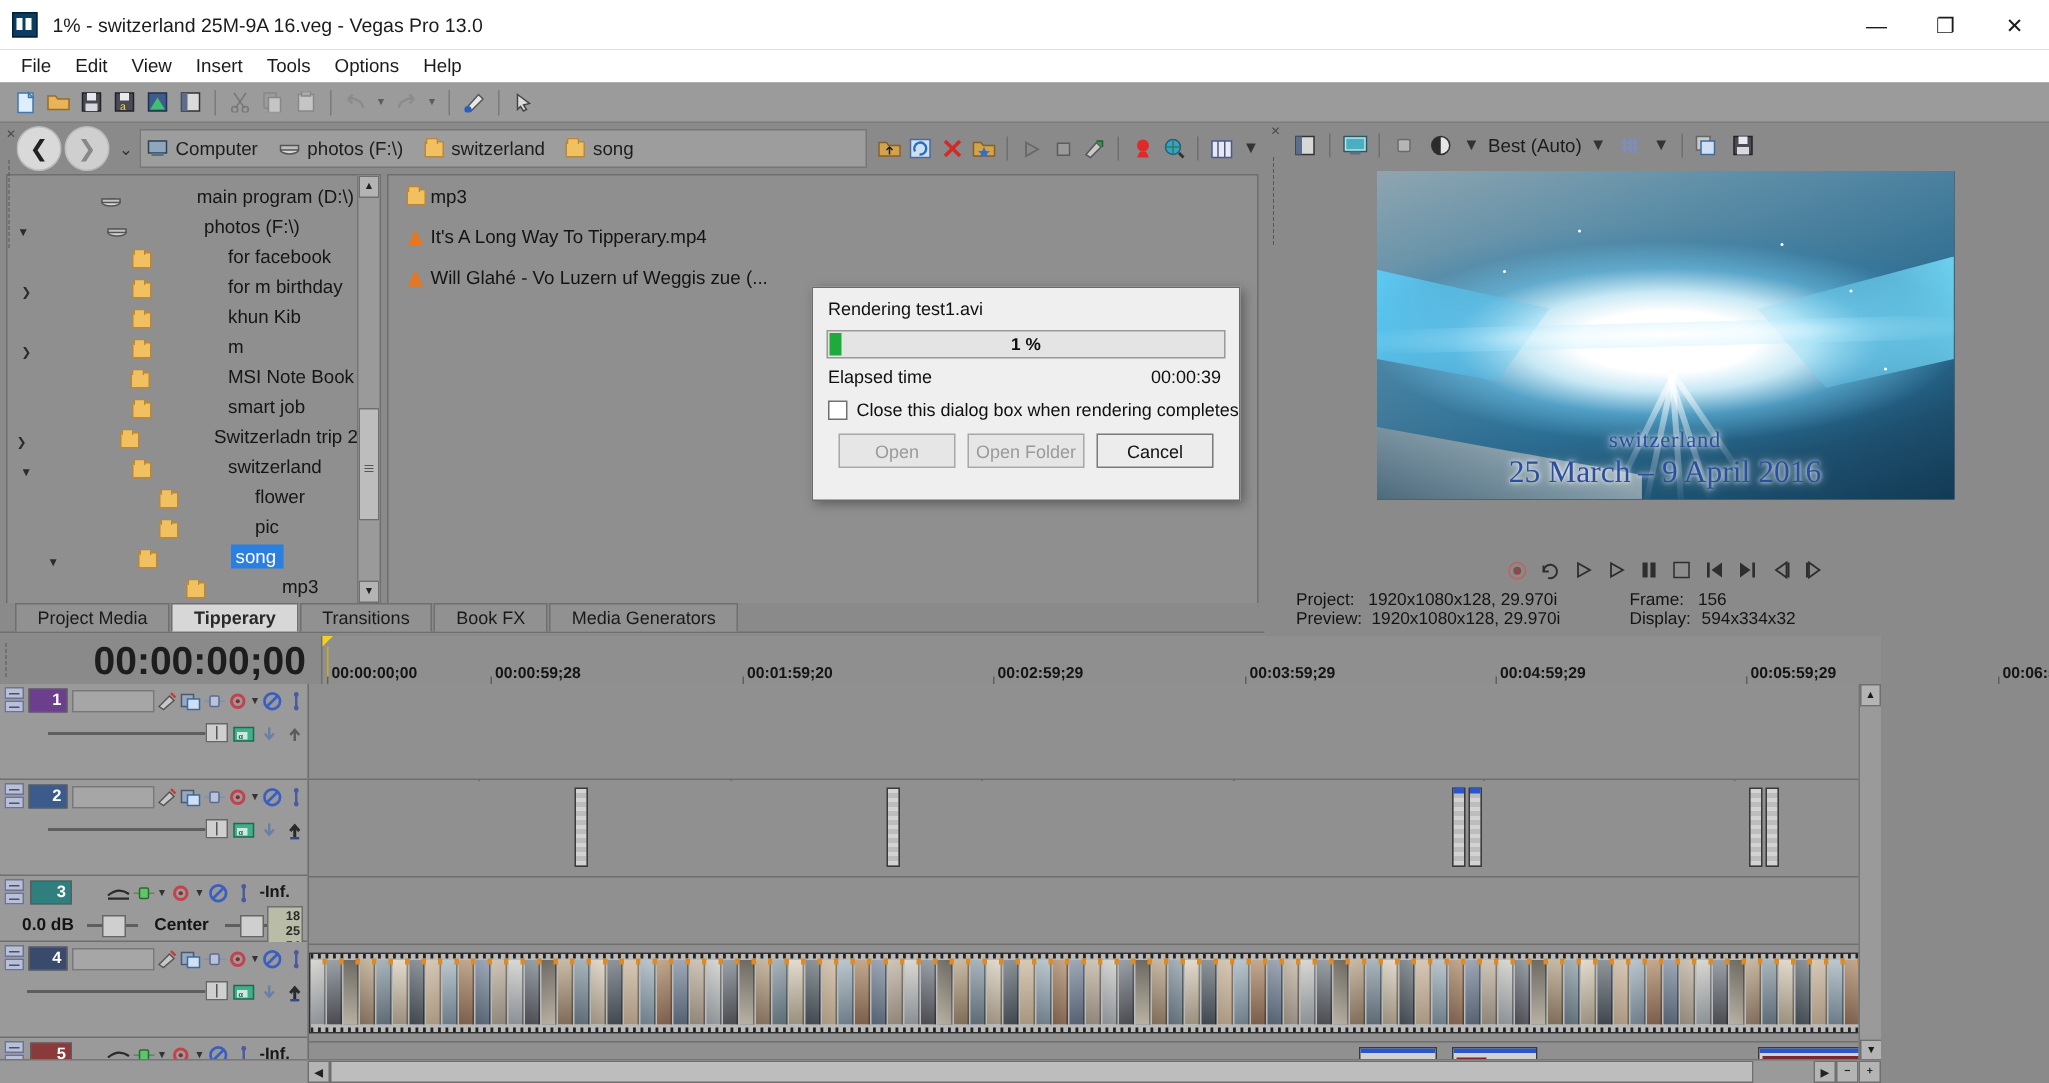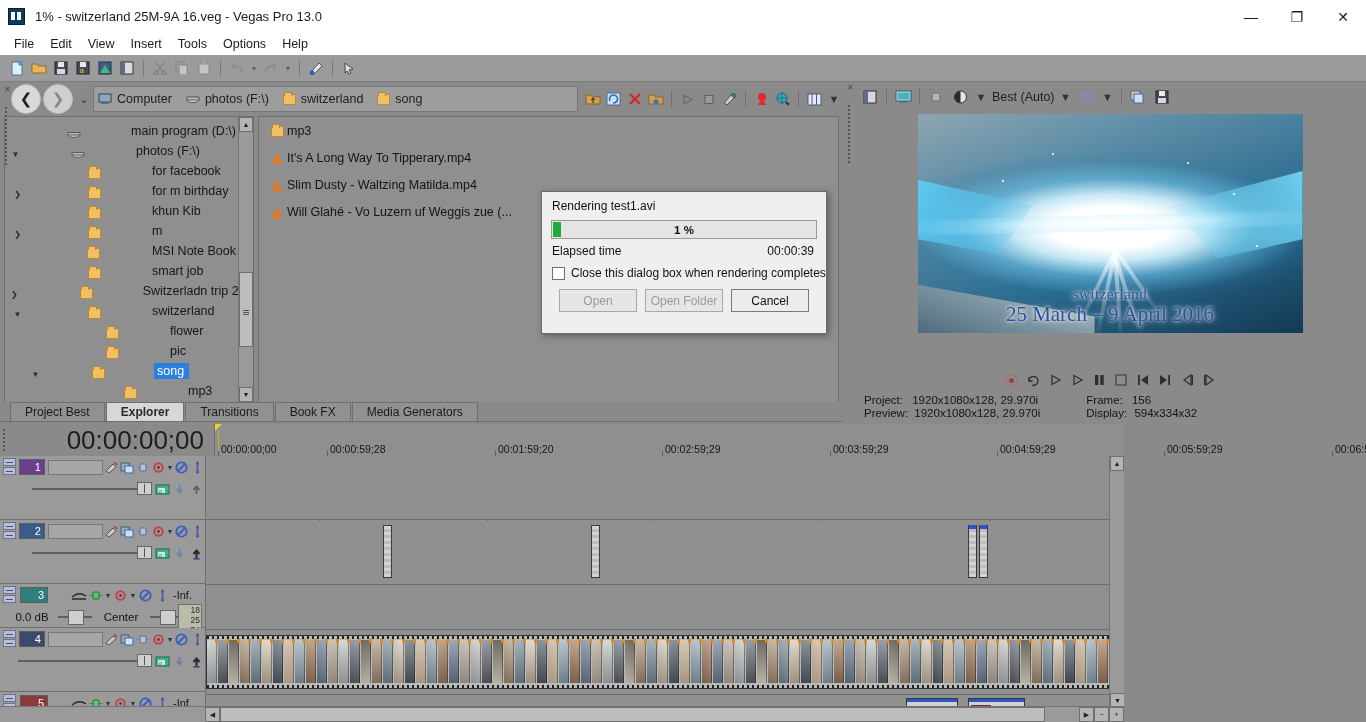--- a/index.html
+++ b/index.html
@@ -123,21 +123,21 @@
   .pv-stats .c2{ margin-left:46px; }
 
   
   .tabbar{ position:absolute; left:0; top:402px; width:843px; height:20px; background:#8a8a8a;
            display:flex; align-items:flex-end; border-bottom:1px solid #6f6f6f;}
   .tab{ height:19px; padding:0 14px; font-size:12px; color:#1a1a1a; display:flex; align-items:center;
         background:#919191; border:1px solid #6f6f6f; border-bottom:none; margin-right:1px;}
   .tab.active{ background:#d7d7d7; font-weight:bold; color:#2a2a2a;}
 
   
-  .timeline{ position:absolute; left:0; top:424px; width:1124px; height:298px; background:#8a8a8a;}
+  .timeline{ position:absolute; left:0; top:424px; width:1254px; height:298px; background:#8a8a8a;font-weight:bold;}
   .tl-head{ height:32px; display:flex; }
   .tc-area{ width:205px; display:flex; align-items:center; justify-content:flex-end; padding-right:10px;}
   .timecode{ font-size:26px; color:#1d1d1d; font-family:"Liberation Sans", sans-serif; letter-spacing:0px;}
   .ruler{ flex:1; position:relative; background:#8f8f8f; border-left:1px solid #6f6f6f;}
   .ruler .rl{ position:absolute; bottom:1px; font-size:10.5px; color:#141414; white-space:nowrap;}
   .ruler .tick{ position:absolute; bottom:0; width:1px; height:5px; background:#5e5e5e;}
   .cursor{ position:absolute; left:0; top:0; width:0; height:0; border-left:7px solid #f2d024;
            border-bottom:7px solid transparent;}
   .cursor-line{ position:absolute; left:3px; top:7px; width:1px; bottom:-230px; background:#c9b01f;}
 
@@ -567,26 +567,20 @@
           <div class="lrow" style="margin-top:7px;">
             <span class="li">
                 <span class="vlc"></span>
               </span>
             <span>It's A Long Way To Tipperary.mp4</span>
           </div>
           <div class="lrow" style="margin-top:7px;">
             <span class="li">
                 <span class="vlc"></span>
               </span>
-            <span>Slim Dusty - Waltzing Matilda.mp4</span>
-          </div>
-          <div class="lrow" style="margin-top:7px;">
-            <span class="li">
-                <span class="vlc"></span>
-              </span>
             <span>Will Glahé - Vo Luzern uf Weggis zue (...</span>
           </div>
         </div>
       </div>
     </div>
 
     <div class="preview">
       <div class="gripper" style="height:340px;">
         <span class="gx">✕</span>
         <span class="gdots"></span>
@@ -742,22 +736,22 @@
             <div><span class="lbl">Display:</span>
                  <span style="margin-left:4px;">594x334x32</span></div>
           </div>
         </div>
       </div>
     </div>
   </div>
 
   <div class="tabbar">
     <div style="width:10px;"></div>
-    <div class="tab">Project Best</div>
-    <div class="tab active">Explorer</div>
+    <div class="tab">Project Media</div>
+    <div class="tab active">Tipperary</div>
     <div class="tab">Transitions</div>
     <div class="tab">Book FX</div>
     <div class="tab">Media Generators</div>
   </div>
 
   <div class="timeline">
 
     <div class="tl-head">
       <div class="gripper" style="height:32px;">
         <span class="gdots" style="top:4px;height:24px;"></span>

